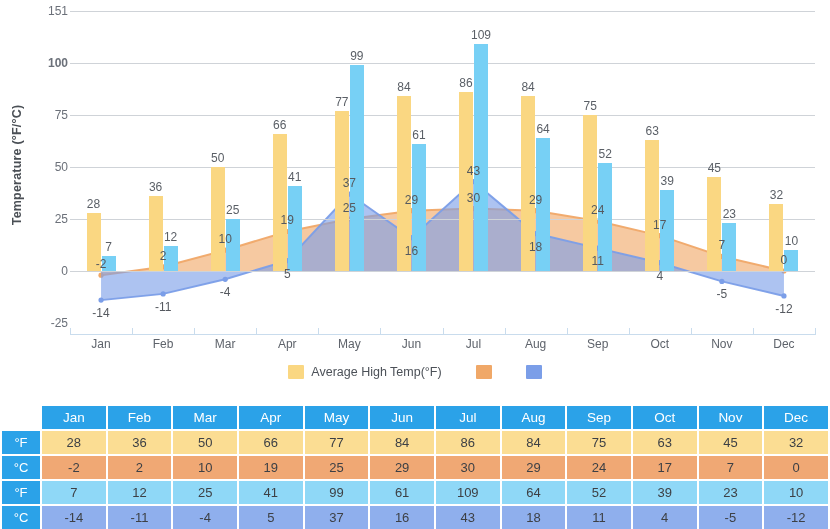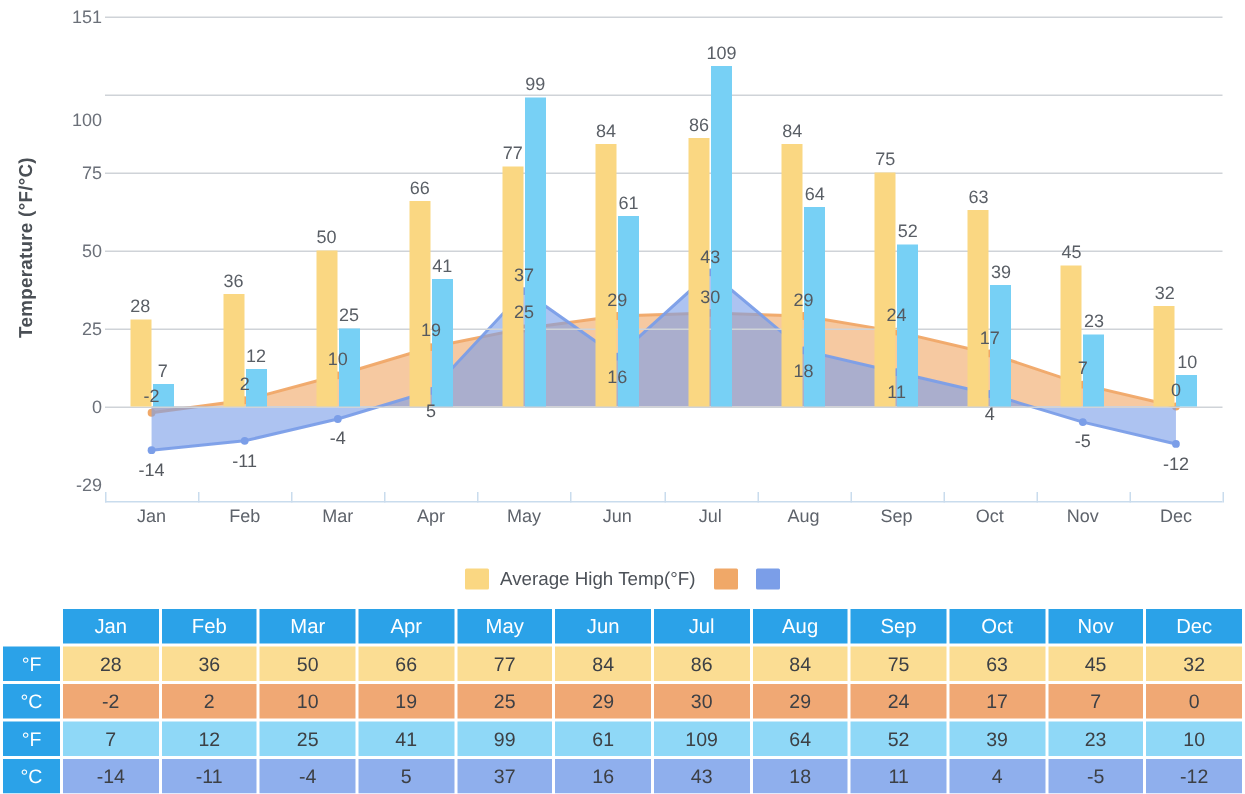--- a/index.html
+++ b/index.html
@@ -134,23 +134,23 @@
   }
 
   
   #legend {
     position: absolute;
     left: 0;
     top: 365px;
     width: 830px;
     height: 28px;
     display: flex;
-    align-items: flex-end;
+    align-items: flex-start;
     justify-content: center;
-    gap: 12px;
+    gap: 34px;
   }
   .legend-item {
     display: flex;
     align-items: center;
     gap: 7px;
     font-size: 12.5px;
     color: #4c5158;
   }
   .legend-swatch {
     width: 16px;
@@ -201,26 +201,26 @@
 <body>
 
 <div id="chart-region">
 
   <div id="y-axis-title">
     <span>Temperature (°F/°C)</span>
   </div>
 
   <div id="y-ticks">
       <div class="y-tick-label" style="top: 11px;">151</div>
-      <div class="y-tick-label" style="top: 80px;">100</div>
+      <div class="y-tick-label" style="top: 63px; font-weight: bold;">100</div>
       <div class="y-tick-label" style="top: 115px;">75</div>
       <div class="y-tick-label" style="top: 167px;">50</div>
       <div class="y-tick-label" style="top: 219px;">25</div>
       <div class="y-tick-label" style="top: 271px;">0</div>
-      <div class="y-tick-label" style="top: 323px;">-29</div>
+      <div class="y-tick-label" style="top: 323px;">-25</div>
     </div>
 
   <div id="plot">
     <svg id="areas" viewBox="0 0 745 312" preserveAspectRatio="none">
         <path d="M31.04,260.00 31.04,264.16 L93.13,255.84 L155.21,239.20 L217.29,220.48 L279.38,208.00 L341.46,199.68 L403.54,197.60 L465.63,199.68 L527.71,210.08 L589.79,224.64 L651.88,245.44 L713.96,260.00 L713.96,260.00 Z" fill="#f0a868" fill-opacity="0.62"></path>
         <path d="M31.04,264.16 L93.13,255.84 L155.21,239.20 L217.29,220.48 L279.38,208.00 L341.46,199.68 L403.54,197.60 L465.63,199.68 L527.71,210.08 L589.79,224.64 L651.88,245.44 L713.96,260.00" fill="none" stroke="#f0a868" stroke-width="2" stroke-opacity="0.95"></path>
         <circle cx="31.04" cy="264.16" r="2.6" fill="#f0a868"></circle>
         <circle cx="93.13" cy="255.84" r="2.6" fill="#f0a868"></circle>
         <circle cx="155.21" cy="239.20" r="2.6" fill="#f0a868"></circle>
         <circle cx="217.29" cy="220.48" r="2.6" fill="#f0a868"></circle>

